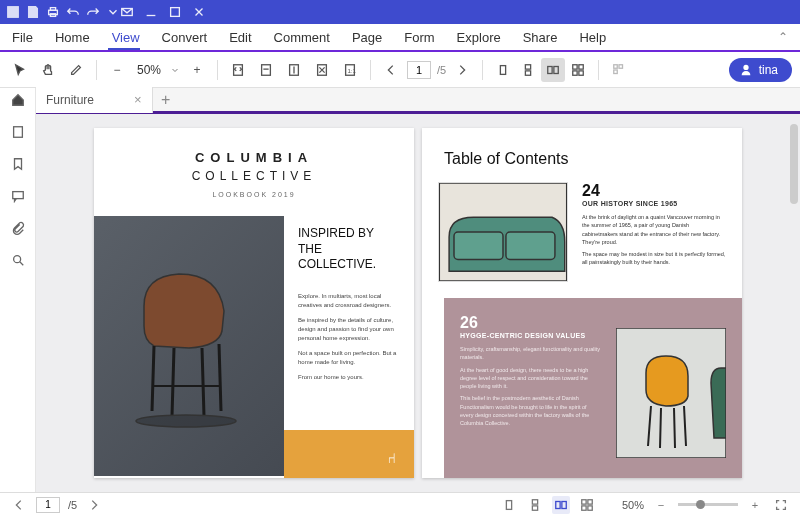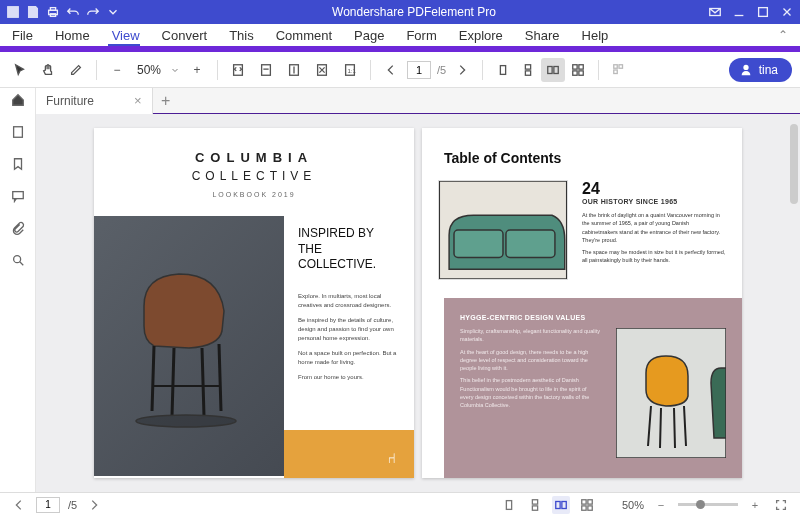--- a/index.html
+++ b/index.html
@@ -2,57 +2,57 @@
 <html><head>
 <meta charset="utf-8">
 <style>
 *{box-sizing:border-box;margin:0;padding:0;font-family:"Segoe UI",Arial,sans-serif}
 body{width:800px;height:516px;overflow:hidden;background:#f0f0f0;font-size:12px;color:#333}
 .titlebar{height:24px;background:#3e4bce;display:flex;align-items:center;color:#fff;padding:0 6px}
 .titlebar .left-icons{display:flex;gap:6px}
 .titlebar .ic{width:14px;height:14px;display:flex;align-items:center;justify-content:center;opacity:.9}
 .titlebar .title{flex:1;text-align:center;font-size:12px}
 .titlebar .right-icons{display:flex;gap:10px;align-items:center}
-.menubar{height:28px;background:#fff;border-bottom:6px solid #6d28d9;display:flex;align-items:center;padding:0 12px;gap:22px;position:relative}
+.menubar{height:28px;background:#fff;border-bottom:2px solid #6d28d9;display:flex;align-items:center;padding:0 12px;gap:22px;position:relative}
 .menubar .mi{font-size:13px;color:#333;cursor:pointer}
 .menubar .mi.active{color:#3e4bce}
 .menubar .mi.active::after{content:"";position:absolute;bottom:0;height:2px;background:#3e4bce;width:32px;margin-left:-32px}
 .menubar .chev{position:absolute;right:12px;color:#888}
 .toolbar{height:36px;background:#fff;border-bottom:1px solid #e0e0e0;display:flex;align-items:center;padding:0 8px;gap:4px}
 .toolbar .tb{width:24px;height:24px;display:flex;align-items:center;justify-content:center;border-radius:3px;cursor:pointer;color:#555}
 .toolbar .sep{width:1px;height:20px;background:#ddd;margin:0 4px}
 .toolbar .zoom{font-size:12px;padding:0 4px;min-width:32px;text-align:center}
 .toolbar .pagein{width:24px;height:18px;border:1px solid #ccc;text-align:center;font-size:11px}
 .toolbar .pgsuf{font-size:11px;color:#888;margin-left:2px}
 .toolbar .grp{display:flex;gap:1px}
 .toolbar .grp .tb.active{background:#ddd}
 .toolbar .spacer{flex:1}
 .user-pill{background:#3e4bce;color:#fff;border-radius:14px;height:24px;display:flex;align-items:center;padding:0 14px 0 10px;gap:6px;font-size:12px;cursor:pointer}
-.tabbar{height:26px;background:#f5f5f5;border-bottom:1px solid #4c1d95;display:flex;align-items:center;padding-left:36px}
+.tabbar{height:26px;background:#f5f5f5;border-bottom:3px solid #4c1d95;display:flex;align-items:center;padding-left:36px}
 .tabbar .tab{height:26px;display:flex;align-items:center;padding:0 10px;gap:40px;background:#fff;border-right:1px solid #ddd;font-size:12px;color:#555}
 .tabbar .tab .x{color:#999;cursor:pointer;font-size:13px}
 .tabbar .plus{width:26px;height:26px;display:flex;align-items:center;justify-content:center;color:#888;cursor:pointer;font-size:16px}
 .main{display:flex;height:378px;position:relative}
 .sidebar{width:36px;background:#fff;border-right:1px solid #e5e5e5;display:flex;flex-direction:column;align-items:center;padding-top:2px;gap:12px;position:absolute;left:0;top:-26px;height:404px;z-index:2}
 .sidebar .sb{width:20px;height:20px;display:flex;align-items:center;justify-content:center;color:#666;cursor:pointer}
 .canvas{flex:1;background:#eeeef0;margin-left:36px;display:flex;align-items:center;justify-content:center;gap:8px;position:relative;overflow:hidden}
 .page{background:#fff;width:320px;height:350px;box-shadow:0 1px 3px rgba(0,0,0,.2);position:relative;overflow:hidden}
 .scrollbar{position:absolute;right:2px;top:10px;width:8px;height:80px;background:#ccc;border-radius:4px}
 .p1-title{text-align:center;font-size:13px;letter-spacing:6px;font-weight:600;margin-top:22px;color:#222}
 .p1-sub{text-align:center;font-size:12px;letter-spacing:5px;margin-top:4px;color:#222}
 .p1-look{text-align:center;font-size:7px;letter-spacing:2px;margin-top:8px;color:#666}
 .p1-body{display:flex;margin-top:18px;height:260px}
 .p1-img{width:190px;height:260px;background:linear-gradient(135deg,#5a6068 0%,#454a52 100%);position:relative}
 .chair{position:absolute;left:30px;top:40px;width:130px;height:180px}
 .p1-txt{flex:1;padding:10px 14px 0 14px}
 .p1-h{font-size:12px;font-weight:400;line-height:1.3;color:#111;margin-bottom:19px}
 .p1-p{font-size:6px;color:#444;line-height:1.5;margin-bottom:6px}
 .p1-orange{position:absolute;bottom:0;left:190px;right:0;height:48px;background:#e5a23d}
 .p1-orange-ic{position:absolute;bottom:12px;right:18px;color:#fff;font-size:14px}
-.p2-title{font-size:14px;font-weight:700;margin:22px 0 14px 22px;color:#111}
+.p2-title{font-size:16px;font-weight:400;margin:22px 0 14px 22px;color:#111}
 .p2-row1{display:flex;gap:14px;padding:0 16px}
 .p2-sofa{width:130px;height:100px;background:linear-gradient(#6ba592,#4a7d6e);border:1px solid #ddd}
 .p2-t1{flex:1}
 .p2-num{font-size:16px;font-weight:700;color:#111}
 .p2-h{font-size:7px;font-weight:700;letter-spacing:.3px;margin-bottom:6px}
 .p2-p{font-size:5.5px;color:#333;line-height:1.5;margin-bottom:4px}
 .p2-mauve{position:absolute;top:170px;left:22px;right:0;height:180px;background:#b0939a}
 .p2-t2{position:absolute;top:186px;left:38px;width:140px;color:#fff}
 .p2-t2 .p2-num{color:#fff}
 .p2-t2 .p2-h{color:#fff}
@@ -96,21 +96,20 @@
         <svg viewBox="0 0 16 16">
           <path d="M11 4l3 3-3 3M14 7H6a4 4 0 00-4 4" stroke="#fff"></path>
         </svg>
       </div>
     <div class="ic">
         <svg viewBox="0 0 16 16">
           <path d="M4 6l4 4 4-4" stroke="#fff"></path>
         </svg>
       </div>
   </div>
-  <div class="title">Wondershare PDFelement Pro</div>
   <div class="right-icons">
     <div class="ic">
         <svg viewBox="0 0 16 16">
           <rect x="2" y="4" width="12" height="8" stroke="#fff"></rect>
           <path d="M2 4l6 5 6-5" stroke="#fff"></path>
         </svg>
       </div>
     <div class="ic">
         <svg viewBox="0 0 16 16">
           <path d="M3 12h10" stroke="#fff"></path>
@@ -127,21 +126,21 @@
         </svg>
       </div>
   </div>
 </div>
 
 <div class="menubar">
   <span class="mi">File</span>
   <span class="mi">Home</span>
   <span class="mi active">View</span>
   <span class="mi">Convert</span>
-  <span class="mi">This</span>
+  <span class="mi">Edit</span>
   <span class="mi">Comment</span>
   <span class="mi">Page</span>
   <span class="mi">Form</span>
   <span class="mi">Explore</span>
   <span class="mi">Share</span>
   <span class="mi">Help</span>
   <span class="chev">⌃</span>
 </div>
 
 <div class="toolbar">
@@ -345,20 +344,21 @@
         </div>
         <div class="p2-t1">
           <div class="p2-num">24</div>
           <div class="p2-h">OUR HISTORY SINCE 1965</div>
           <div class="p2-p">At the brink of daylight on a quaint Vancouver morning in the summer of 1965, a pair of young Danish cabinetmakers stand at the entrance of their new factory. They're proud.</div>
           <div class="p2-p">The space may be modest in size but it is perfectly formed, all painstakingly built by their hands.</div>
         </div>
       </div>
       <div class="p2-mauve"></div>
       <div class="p2-t2">
+        <div class="p2-num">26</div>
         <div class="p2-h">HYGGE-CENTRIC DESIGN VALUES</div>
         <div class="p2-p">Simplicity, craftsmanship, elegant functionality and quality materials.</div>
         <div class="p2-p">At the heart of good design, there needs to be a high degree level of respect and consideration toward the people living with it.</div>
         <div class="p2-p">This belief in the postmodern aesthetic of Danish Functionalism would be brought to life in the spirit of every design conceived within the factory walls of the Columbia Collective.</div>
       </div>
       <div class="p2-chair2">
         <svg viewBox="0 0 110 130" style="width:100%;height:100%">
           <rect width="110" height="130" fill="#dcdedb"></rect>
           <path d="M30 45 Q30 28 50 28 Q72 28 72 48 L72 68 Q70 78 50 78 Q30 76 30 62Z" fill="#e69a1f"></path>
           <path d="M35 78 L32 118 M68 78 L70 118 M45 80 L44 120 M58 80 L59 120" stroke="#222" stroke-width="2"></path>

